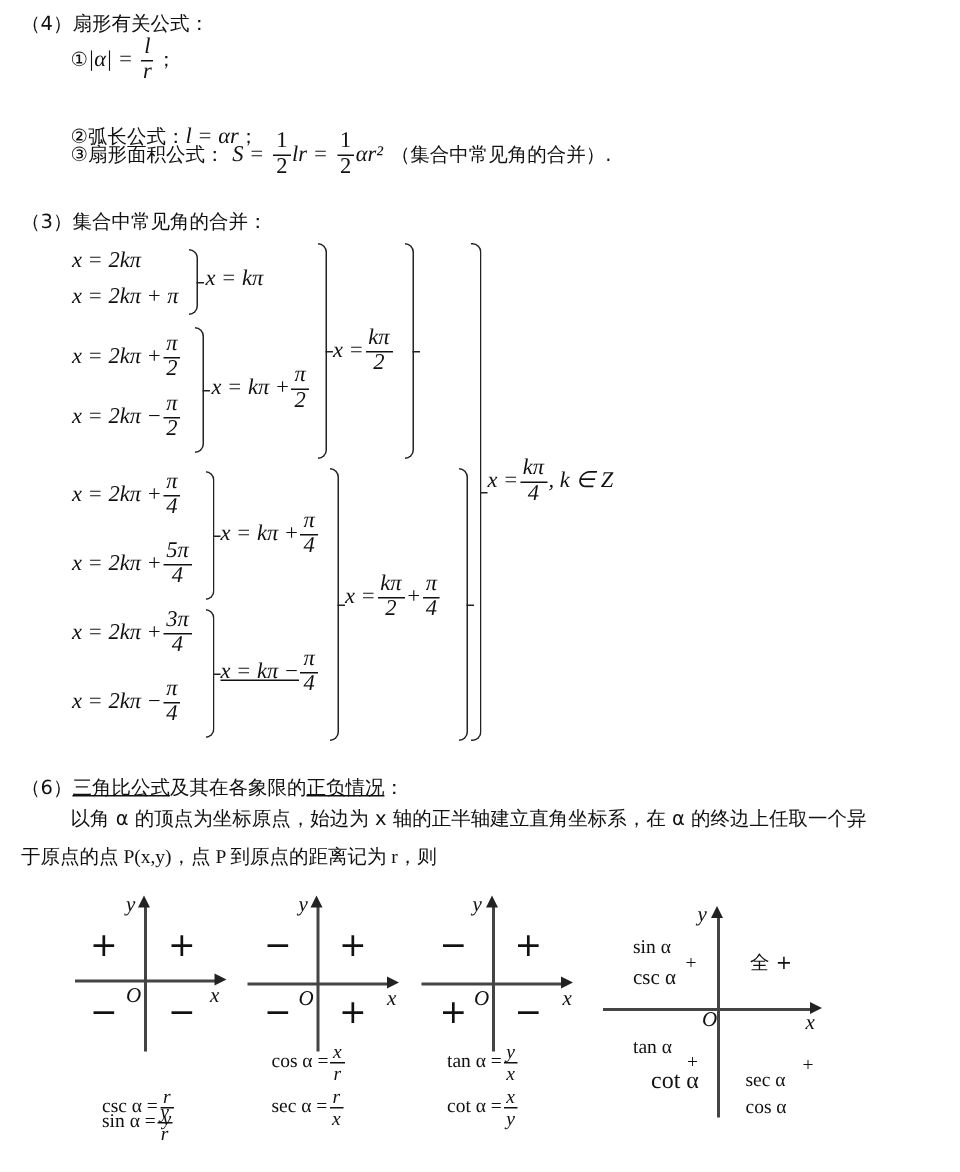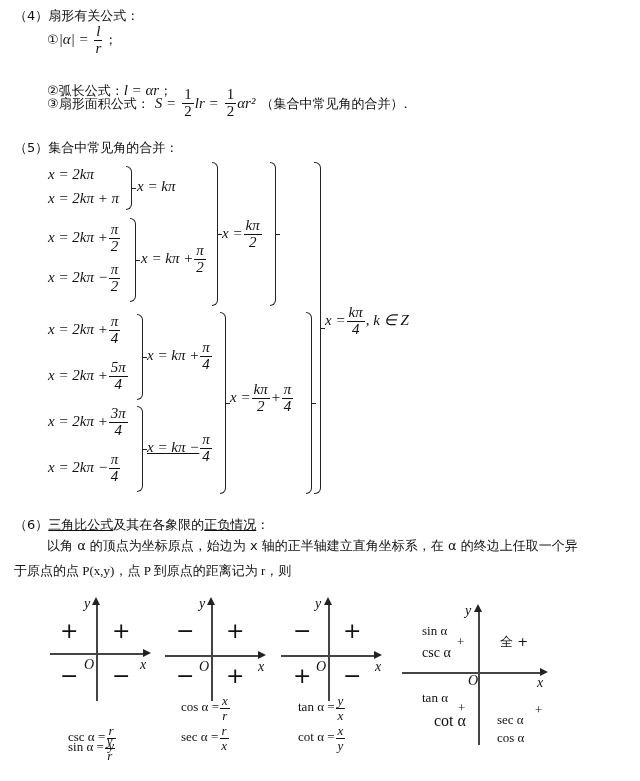--- a/index.html
+++ b/index.html
@@ -42,21 +42,21 @@
       <span class="num">1</span>
       <span class="den">2</span>
     </span><span class="m it">lr =</span>
   <span class="frac m">
       <span class="num">1</span>
       <span class="den">2</span>
     </span><span class="m it">αr²</span>
   <span class="cn">（集合中常见角的合并）.</span>
 </div>
 
-<div class="abs cn" style="left:14px;top:139px;">（5）集合中常见角的合并：</div>
+<div class="abs cn" style="left:14px;top:139px;">（3）集合中常见角的合并：</div>
 
 <div class="abs m it" style="left:48px;top:166px;">x = 2kπ</div>
 <div class="abs m it" style="left:48px;top:190px;">x = 2kπ + π</div>
 <div class="abs m it" style="left:48px;top:222px;"><span>x = 2kπ +</span><span class="frac">
       <span class="num">π</span>
       <span class="den">2</span>
     </span></div>
 <div class="abs m it" style="left:48px;top:262px;"><span>x = 2kπ −</span><span class="frac">
       <span class="num">π</span>
       <span class="den">2</span>

